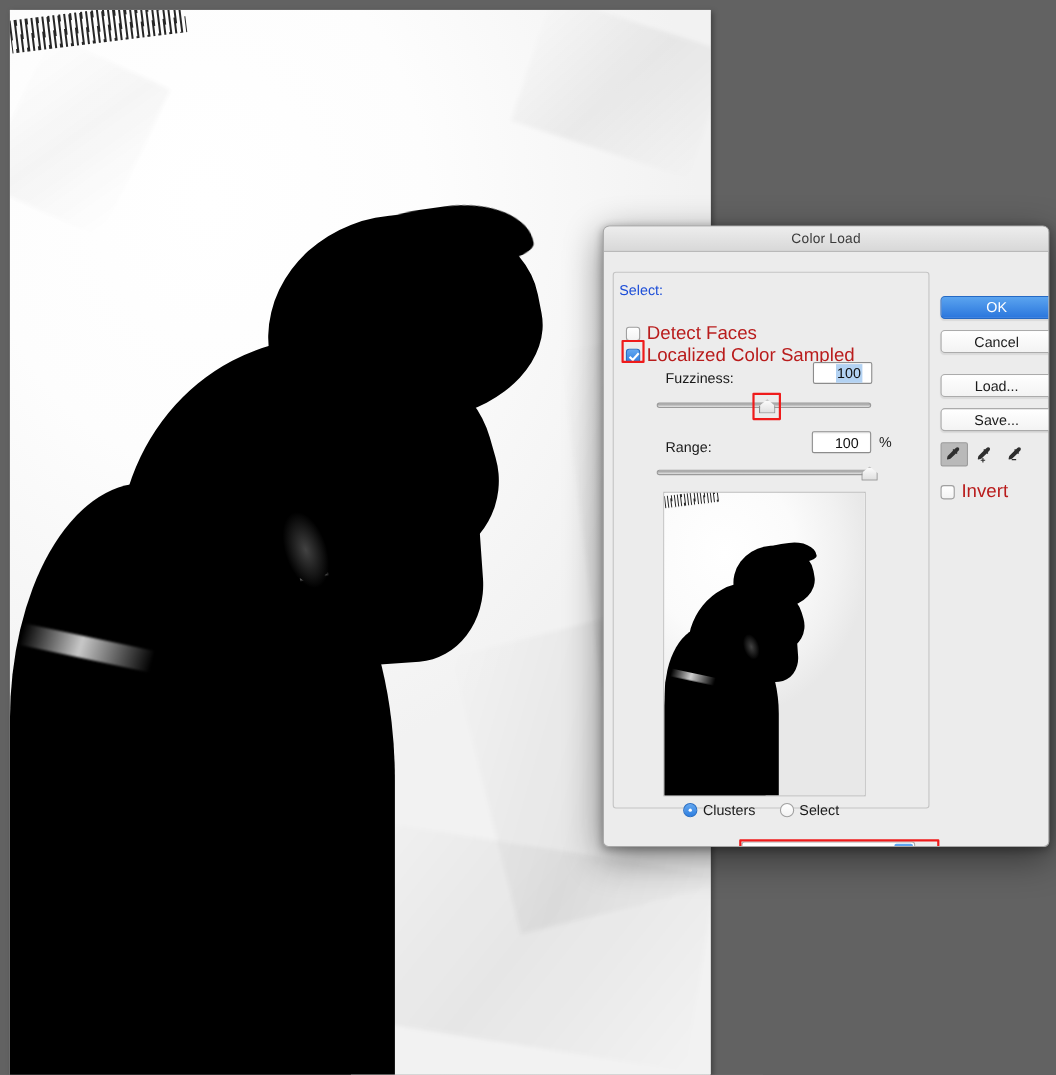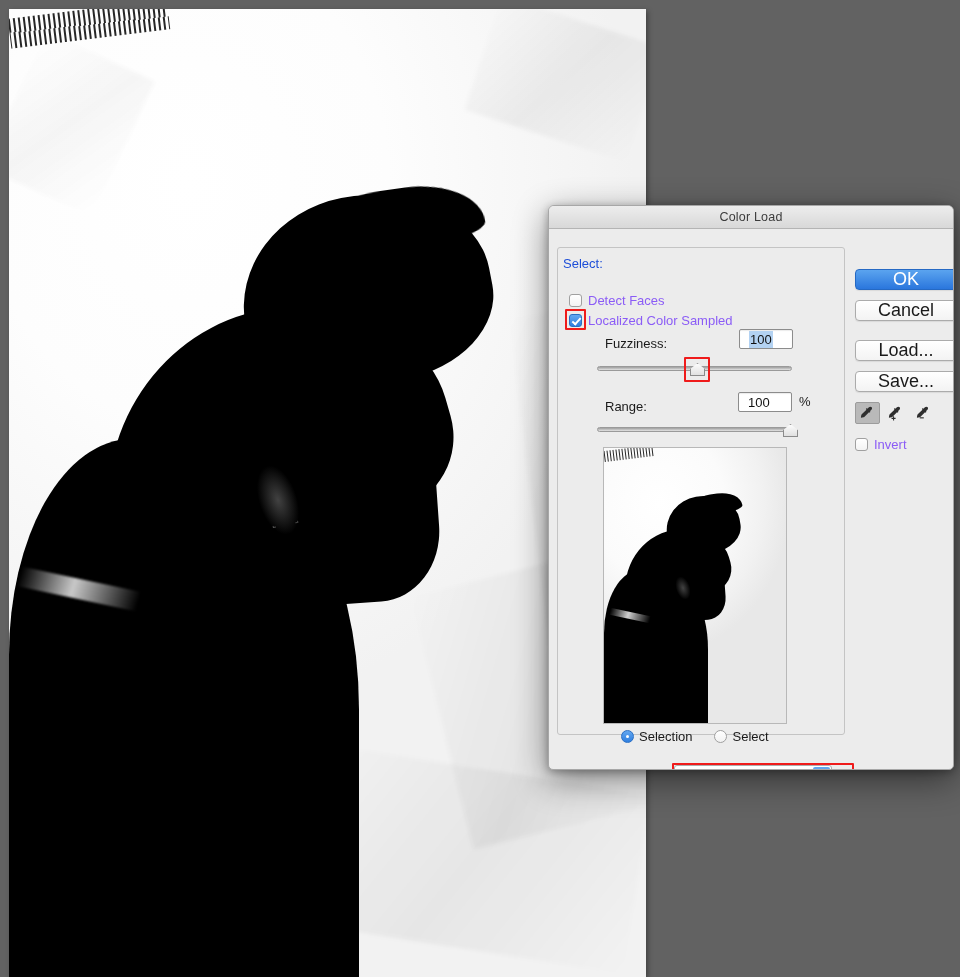--- a/index.html
+++ b/index.html
@@ -216,42 +216,42 @@
   }
   .cb.checked:after {
     content: "";
     position: absolute;
     left: 4px; top: 1px;
     width: 3px; height: 7px;
     border: solid #fff;
     border-width: 0 2px 2px 0;
     transform: rotate(42deg);
   }
-  .cb-label { font-size: 13px; color: #8b5cf6; }
+  .cb-label { font-size: 17px; color: #b91c1c; }
   .red-highlight {
     position: absolute;
     border: 2px solid #ef1b1b;
     box-sizing: border-box;
     pointer-events: none;
     border-radius: 1px;
   }
   #localized-hl { left: -4px; top: -4px; width: 21px; height: 21px; }
 
   #fuzziness-row { left: 56px; top: 107px; }
   #fuzziness-label { font-size: 13px; color: #1a1a1a; }
   .num-field {
     width: 54px; height: 20px;
     background: #fff;
     border: 1px solid #8c8c8c;
     border-radius: 2px;
     box-sizing: border-box;
     font-size: 13px;
     color: #111;
     display: flex; align-items: center;
-    padding-left: 9px;
+    padding-left: 20px;
     box-shadow: 0 1px 1px rgba(0,0,0,0.08) inset;
   }
   .num-field .sel-text {
     background: #b3d2f2;
     padding: 1px 1px;
   }
   #fuzziness-input { position: absolute; left: 190px; top: 100px; }
   #range-input { position: absolute; left: 189px; top: 163px; }
   #range-pct { position: absolute; left: 250px; top: 165px; font-size: 13px; color: #1a1a1a; }
   #range-row { left: 56px; top: 170px; }
@@ -349,21 +349,21 @@
     box-sizing: border-box;
   }
   #selection-preview-value { font-size: 13px; color: #111; }
   #sp-hl { left: -3px; top: -3px; width: 182px; height: 26px; }
 
   
   #right-column { position: absolute; left: 306px; top: 40px; width: 92px; }
   .btn {
     width: 102px; height: 21px;
     border-radius: 4px;
-    font-size: 18px;
+    font-size: 13px;
     display: flex; align-items: center; justify-content: center;
     border: 1px solid #ababab;
     background: linear-gradient(180deg,#ffffff 0%,#f3f3f3 100%);
     color: #1a1a1a;
     box-sizing: border-box;
     box-shadow: 0 1px 1px rgba(0,0,0,0.08);
     margin-bottom: 10px;
   }
   #ok-button {
     background: linear-gradient(180deg,#5ba4ef 0%,#2a76dd 100%);
@@ -470,21 +470,21 @@
         <div class="psil" id="p-head"></div>
         <div class="psil" id="p-hair"></div>
         <div id="p-spikes"></div>
         <div id="p-hl1"></div>
         <div id="p-hl2"></div>
       </div>
 
       <div class="row" id="radio-row">
         <span class="radio-item">
           <span class="rb selected"></span>
-          <span class="rb-label">Selection</span>
+          <span class="rb-label">Clusters</span>
         </span>
         <span class="radio-item">
           <span class="rb"></span>
           <span class="rb-label">Select</span>
         </span>
       </div>
 
       <div id="selection-preview-row">
         <span id="selection-preview-label">Selection Preview:</span>
         <div id="selection-preview-dropdown">

